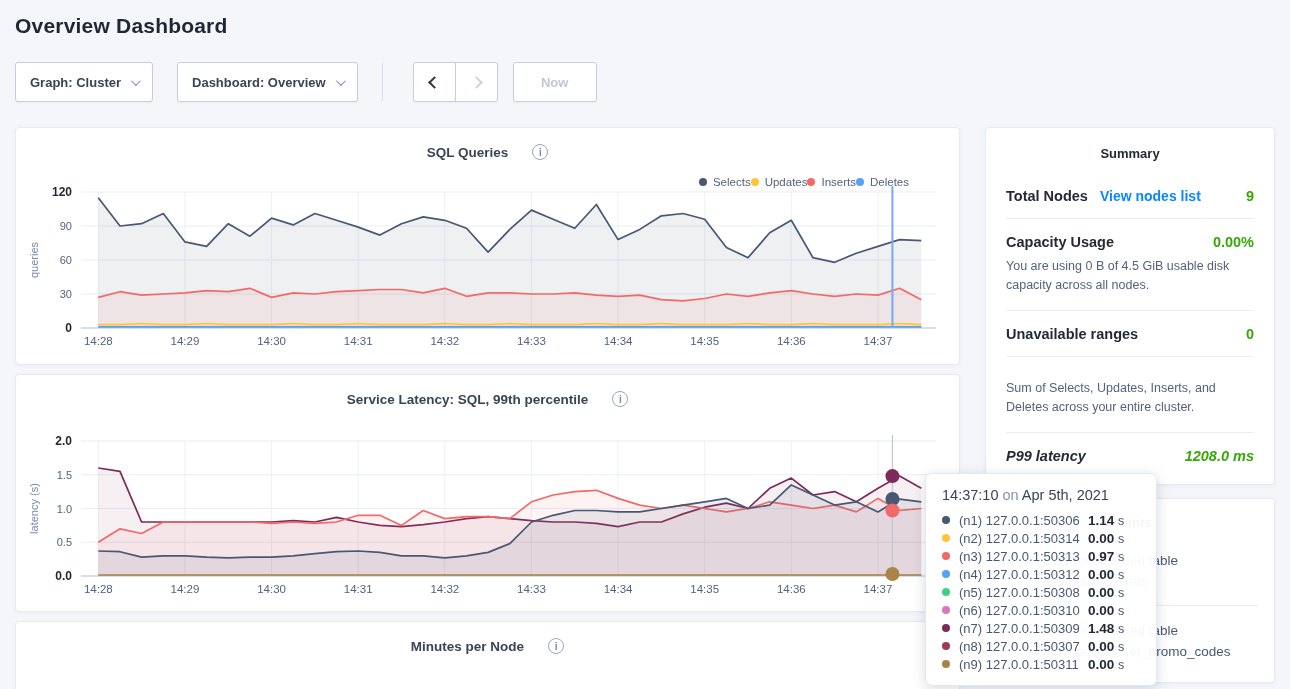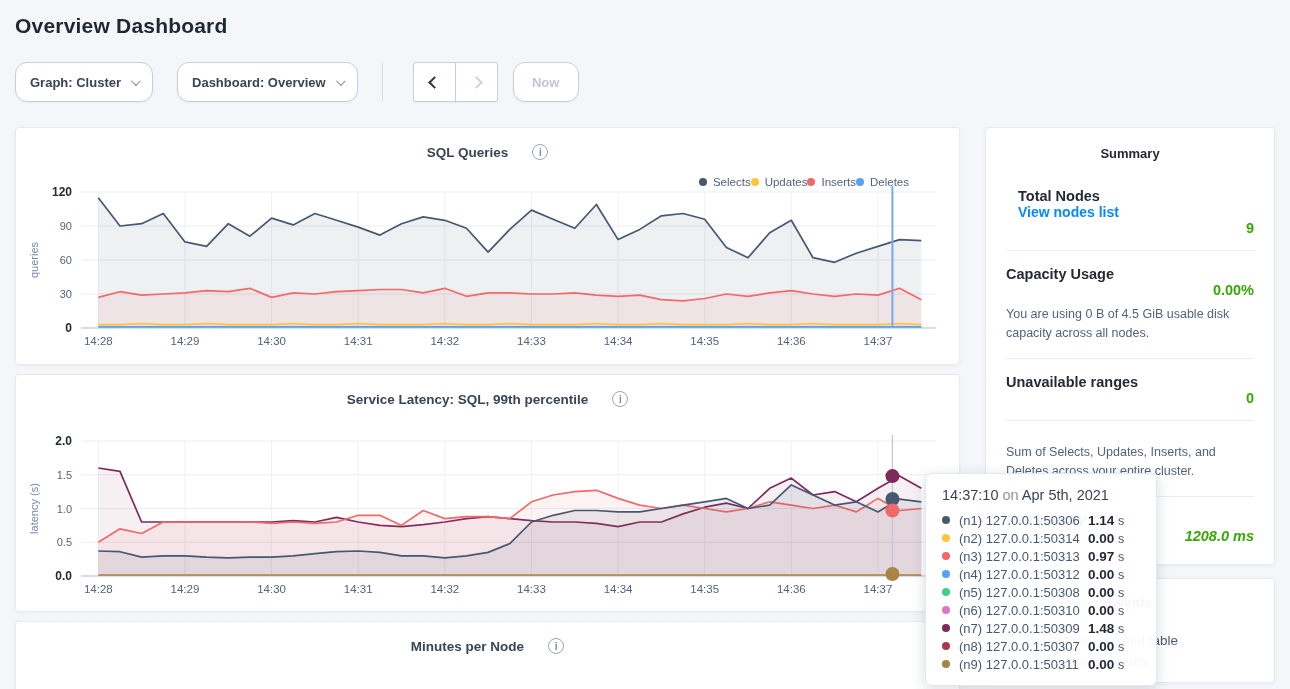--- a/index.html
+++ b/index.html
@@ -4,39 +4,39 @@
 <style>
   * { margin:0; padding:0; box-sizing:border-box; }
   html,body { width:1290px; height:689px; overflow:hidden; background:#f4f6fa;
     font-family:"Liberation Sans", sans-serif; color:#242a35; }
   .wrap { position:relative; width:1290px; height:689px; padding:14px 15px 0 15px; }
 
   .page-title { font-size:21px; font-weight:600; color:#1f2732; letter-spacing:0.2px; }
 
   .toolbar { display:flex; align-items:center; margin-top:24px; height:40px; }
   .btn { display:flex; align-items:center; gap:10px; height:40px; background:#fff;
-    border:1px solid #c7cdda; border-radius:12px; padding:4px 14px; font-size:13px;
+    border:1px solid #c7cdda; border-radius:3px; padding:4px 14px; font-size:13px;
     font-weight:700; color:#394455; cursor:pointer; box-shadow:0 1px 2px rgba(60,80,120,0.05); }
   .chev-down { width:7px; height:7px; border-right:1.5px solid #7789a9; border-bottom:1.5px solid #7789a9;
     transform:rotate(45deg) translateY(-2px); }
   .tb-divider { width:1px; height:38px; background:#d9deea; margin:0 24px 0 24px; }
   .time-select { width:424px; display:flex; align-items:center; }
   .time-badge { background:#e7ecf3; border-radius:3px; padding:3px 7px; font-size:12px;
     font-weight:700; color:#475872; margin-right:13px; }
   .time-label { font-size:13.5px; font-weight:700; color:#242a35; }
   .time-select .chev-down { margin-left:auto; }
   .pager { display:flex; margin-left:6px; }
   .pager .btn { width:43px; justify-content:center; padding:0; }
   .pager .btn.prev { border-radius:3px 0 0 3px; }
   .pager .btn.next { border-radius:0 3px 3px 0; margin-left:-1px; }
   .chev-left { width:9px; height:9px; border-left:2.5px solid #2c3545; border-bottom:2.5px solid #2c3545;
     transform:rotate(45deg); }
   .chev-right { width:9px; height:9px; border-right:2.5px solid #ccd2e0; border-bottom:2.5px solid #ccd2e0;
     transform:rotate(-45deg); }
-  .btn-now { margin-left:15px; width:66px; justify-content:center; color:#c0c6d3; }
+  .btn-now { margin-left:15px; width:84px; justify-content:center; color:#c0c6d3; }
 
   .main { display:flex; margin-top:25px; gap:25px; align-items:flex-start; }
   .col-left { width:945px; }
   .col-right { width:290px; height:556px; display:flex; flex-direction:column; }
 
   .panel { background:#fff; border:1px solid #e6eaf2; border-radius:4px;
     box-shadow:0 1px 4px rgba(60,80,120,0.06); }
   .chart-panel { position:relative; width:945px; height:238px; }
   .chart-panel.third { height:200px; margin-top:15px; }
   .chart-panel + .chart-panel { margin-top:9px; }
@@ -48,21 +48,21 @@
   .legend { position:absolute; top:48px; right:50px; display:flex; }
   .legend-item { display:flex; align-items:center; gap:6px; font-size:11.5px; color:#53627c; cursor:pointer; }
   .dot { width:8px; height:8px; border-radius:50%; background:#888; flex:0 0 auto; }
   .chart-svg { position:absolute; inset:0; }
   svg text { font-family:"Liberation Sans", sans-serif; }
 
   .summary-panel { padding:18px 20px 6px 20px; }
   .summary-title { text-align:center; font-size:13px; font-weight:700; color:#242a35; margin-bottom:12px; }
   .sum-row { padding:15px 0 14px 0; border-bottom:1px solid #e9edf4; }
   .sum-row:last-child { border-bottom:none;font-style:italic; }
-  .sum-head { display:flex; align-items:baseline;flex-direction:column; }
+  .sum-head { display:flex; align-items:baseline; }
   .sum-label { font-size:14.5px; font-weight:700; color:#242a35; }
   .sum-link { font-size:14px; font-weight:700; color:#0788ff; margin-left:12px; cursor:pointer; }
   .sum-value { margin-left:auto; font-size:14.5px; font-weight:700; color:#37a806; }
   .sum-desc { margin-top:7px; font-size:12.5px; line-height:1.55; color:#53627c; }
 
   .events-panel { margin-top:13px; flex:1; padding:16px; overflow:hidden; }
   .events-title { text-align:center; font-size:13.5px; font-weight:700; color:#394455; margin-bottom:16px; }
   .event-item { display:flex; padding:4px 0 12px 0; border-bottom:1px solid #e9edf4; }
   .event-item:last-child { border-bottom:none; }
   .event-item + .event-item { padding-top:14px; }

